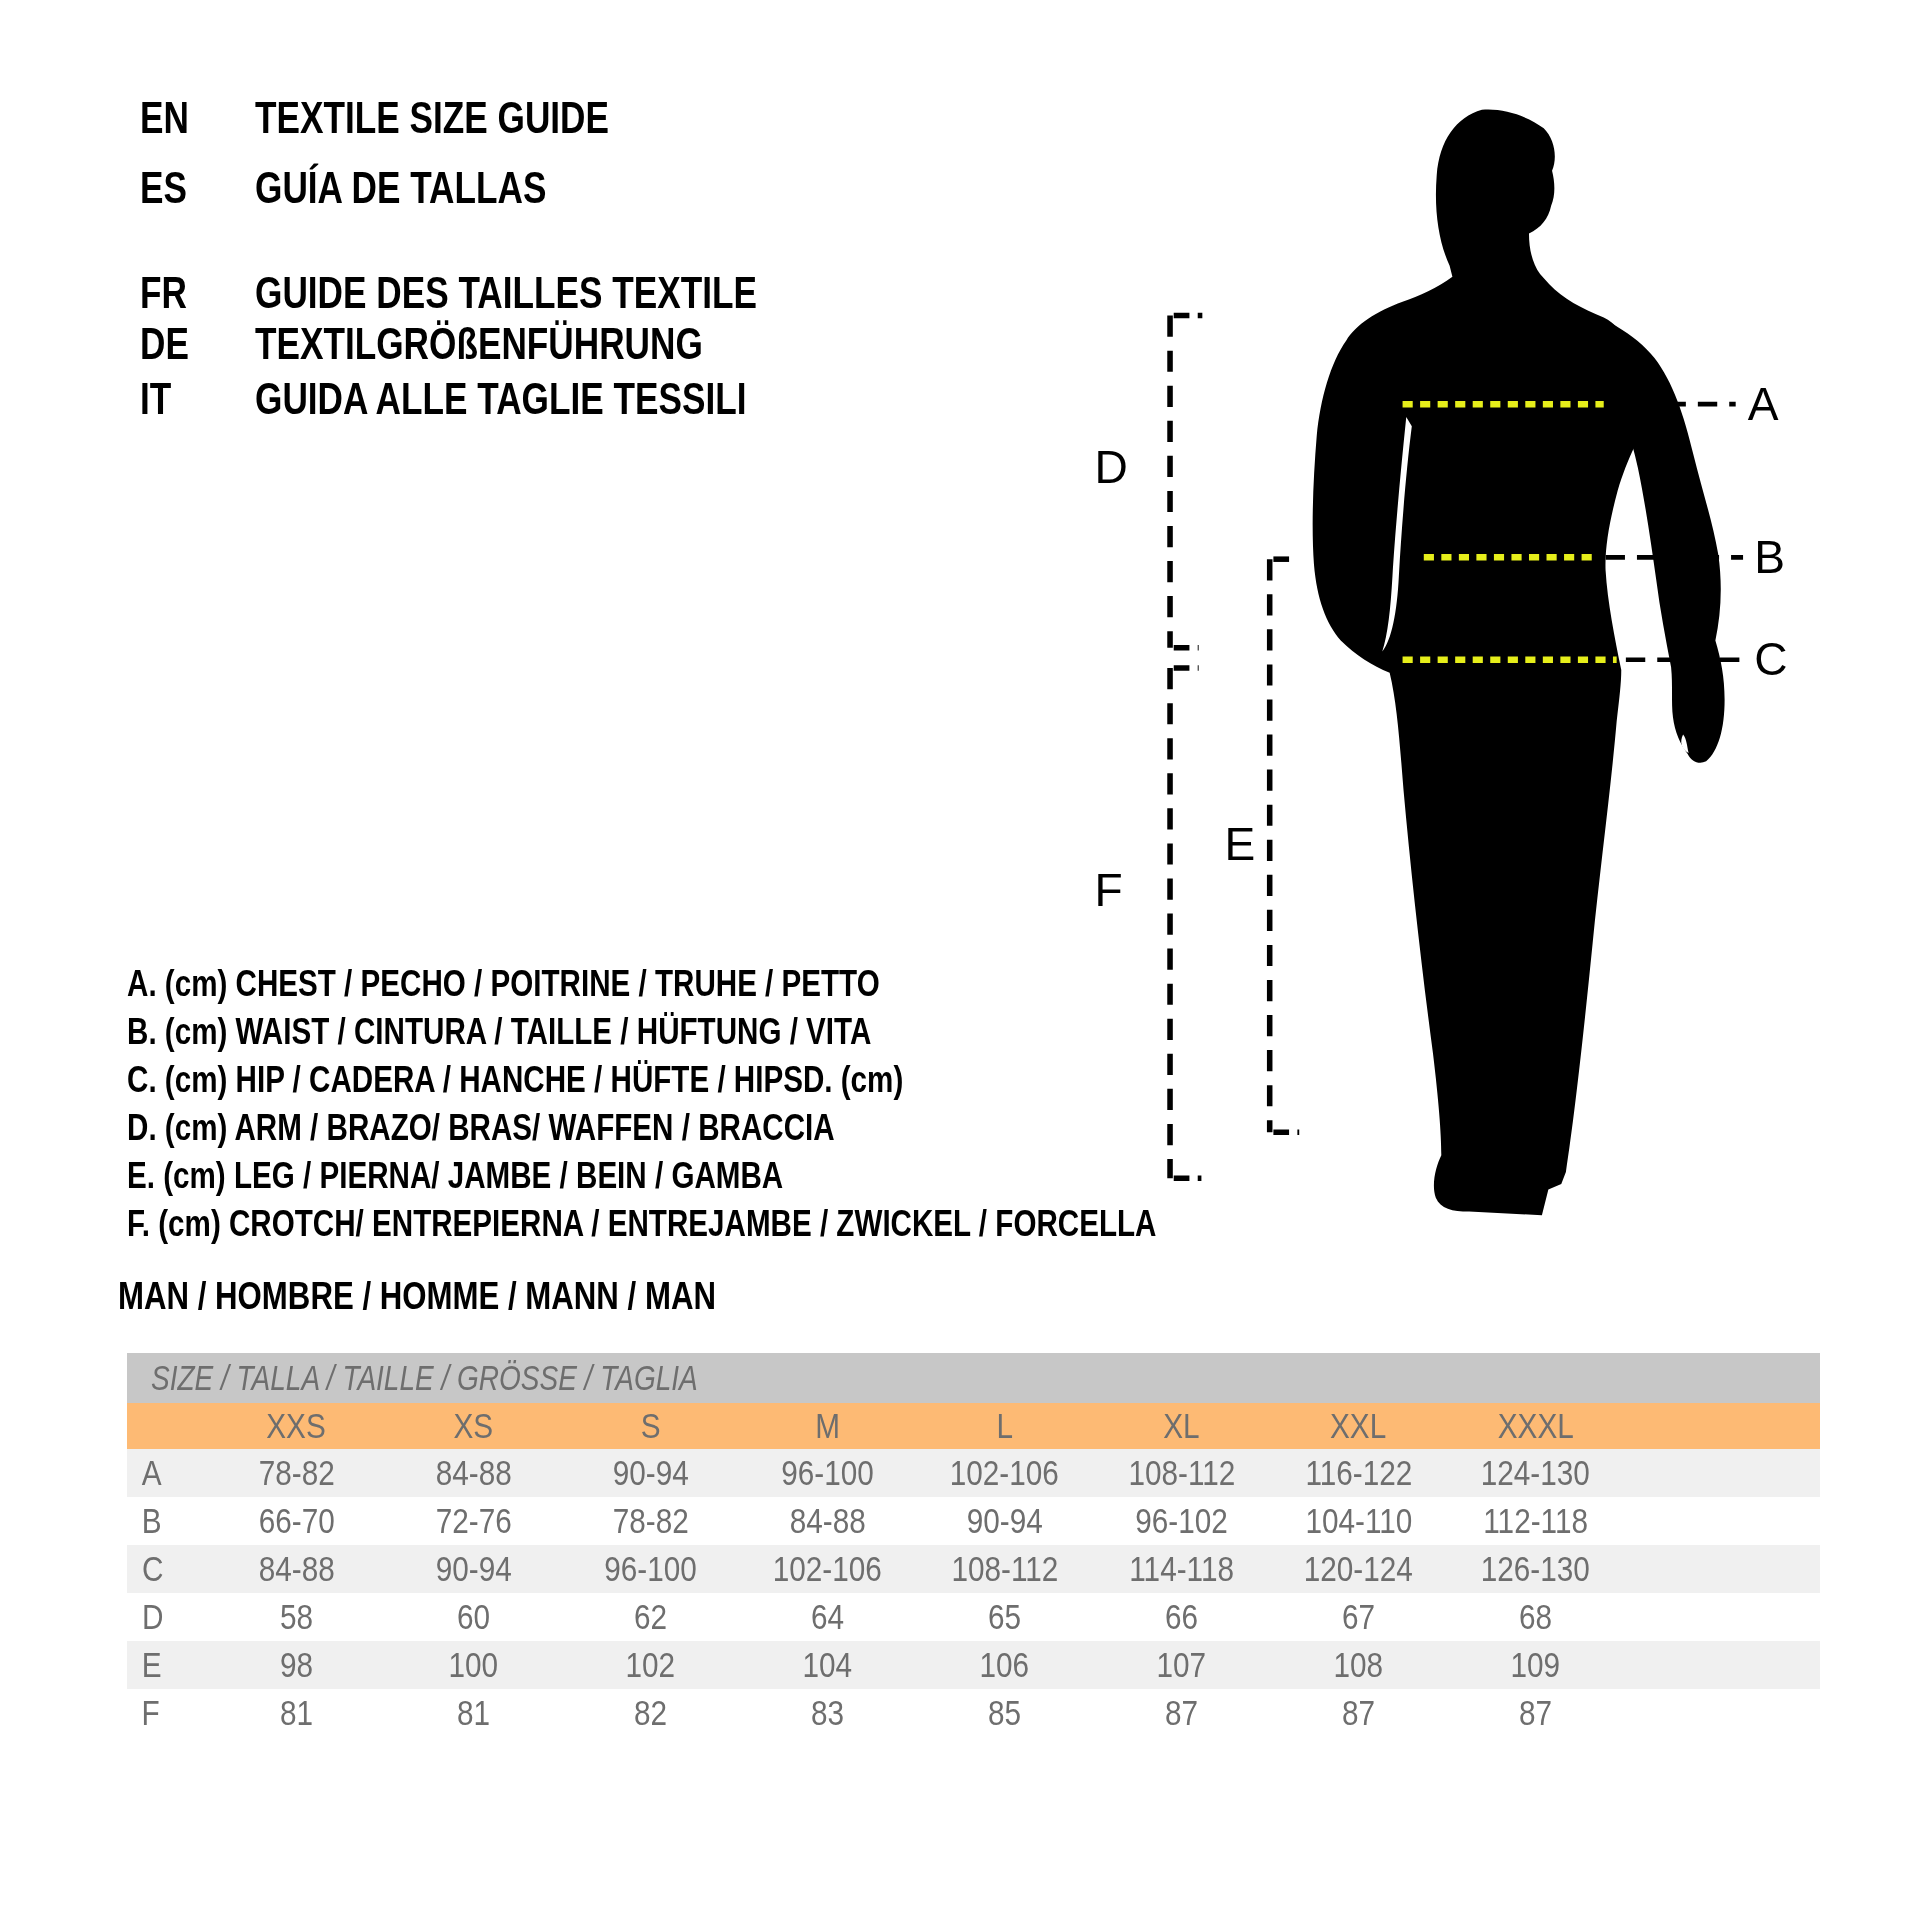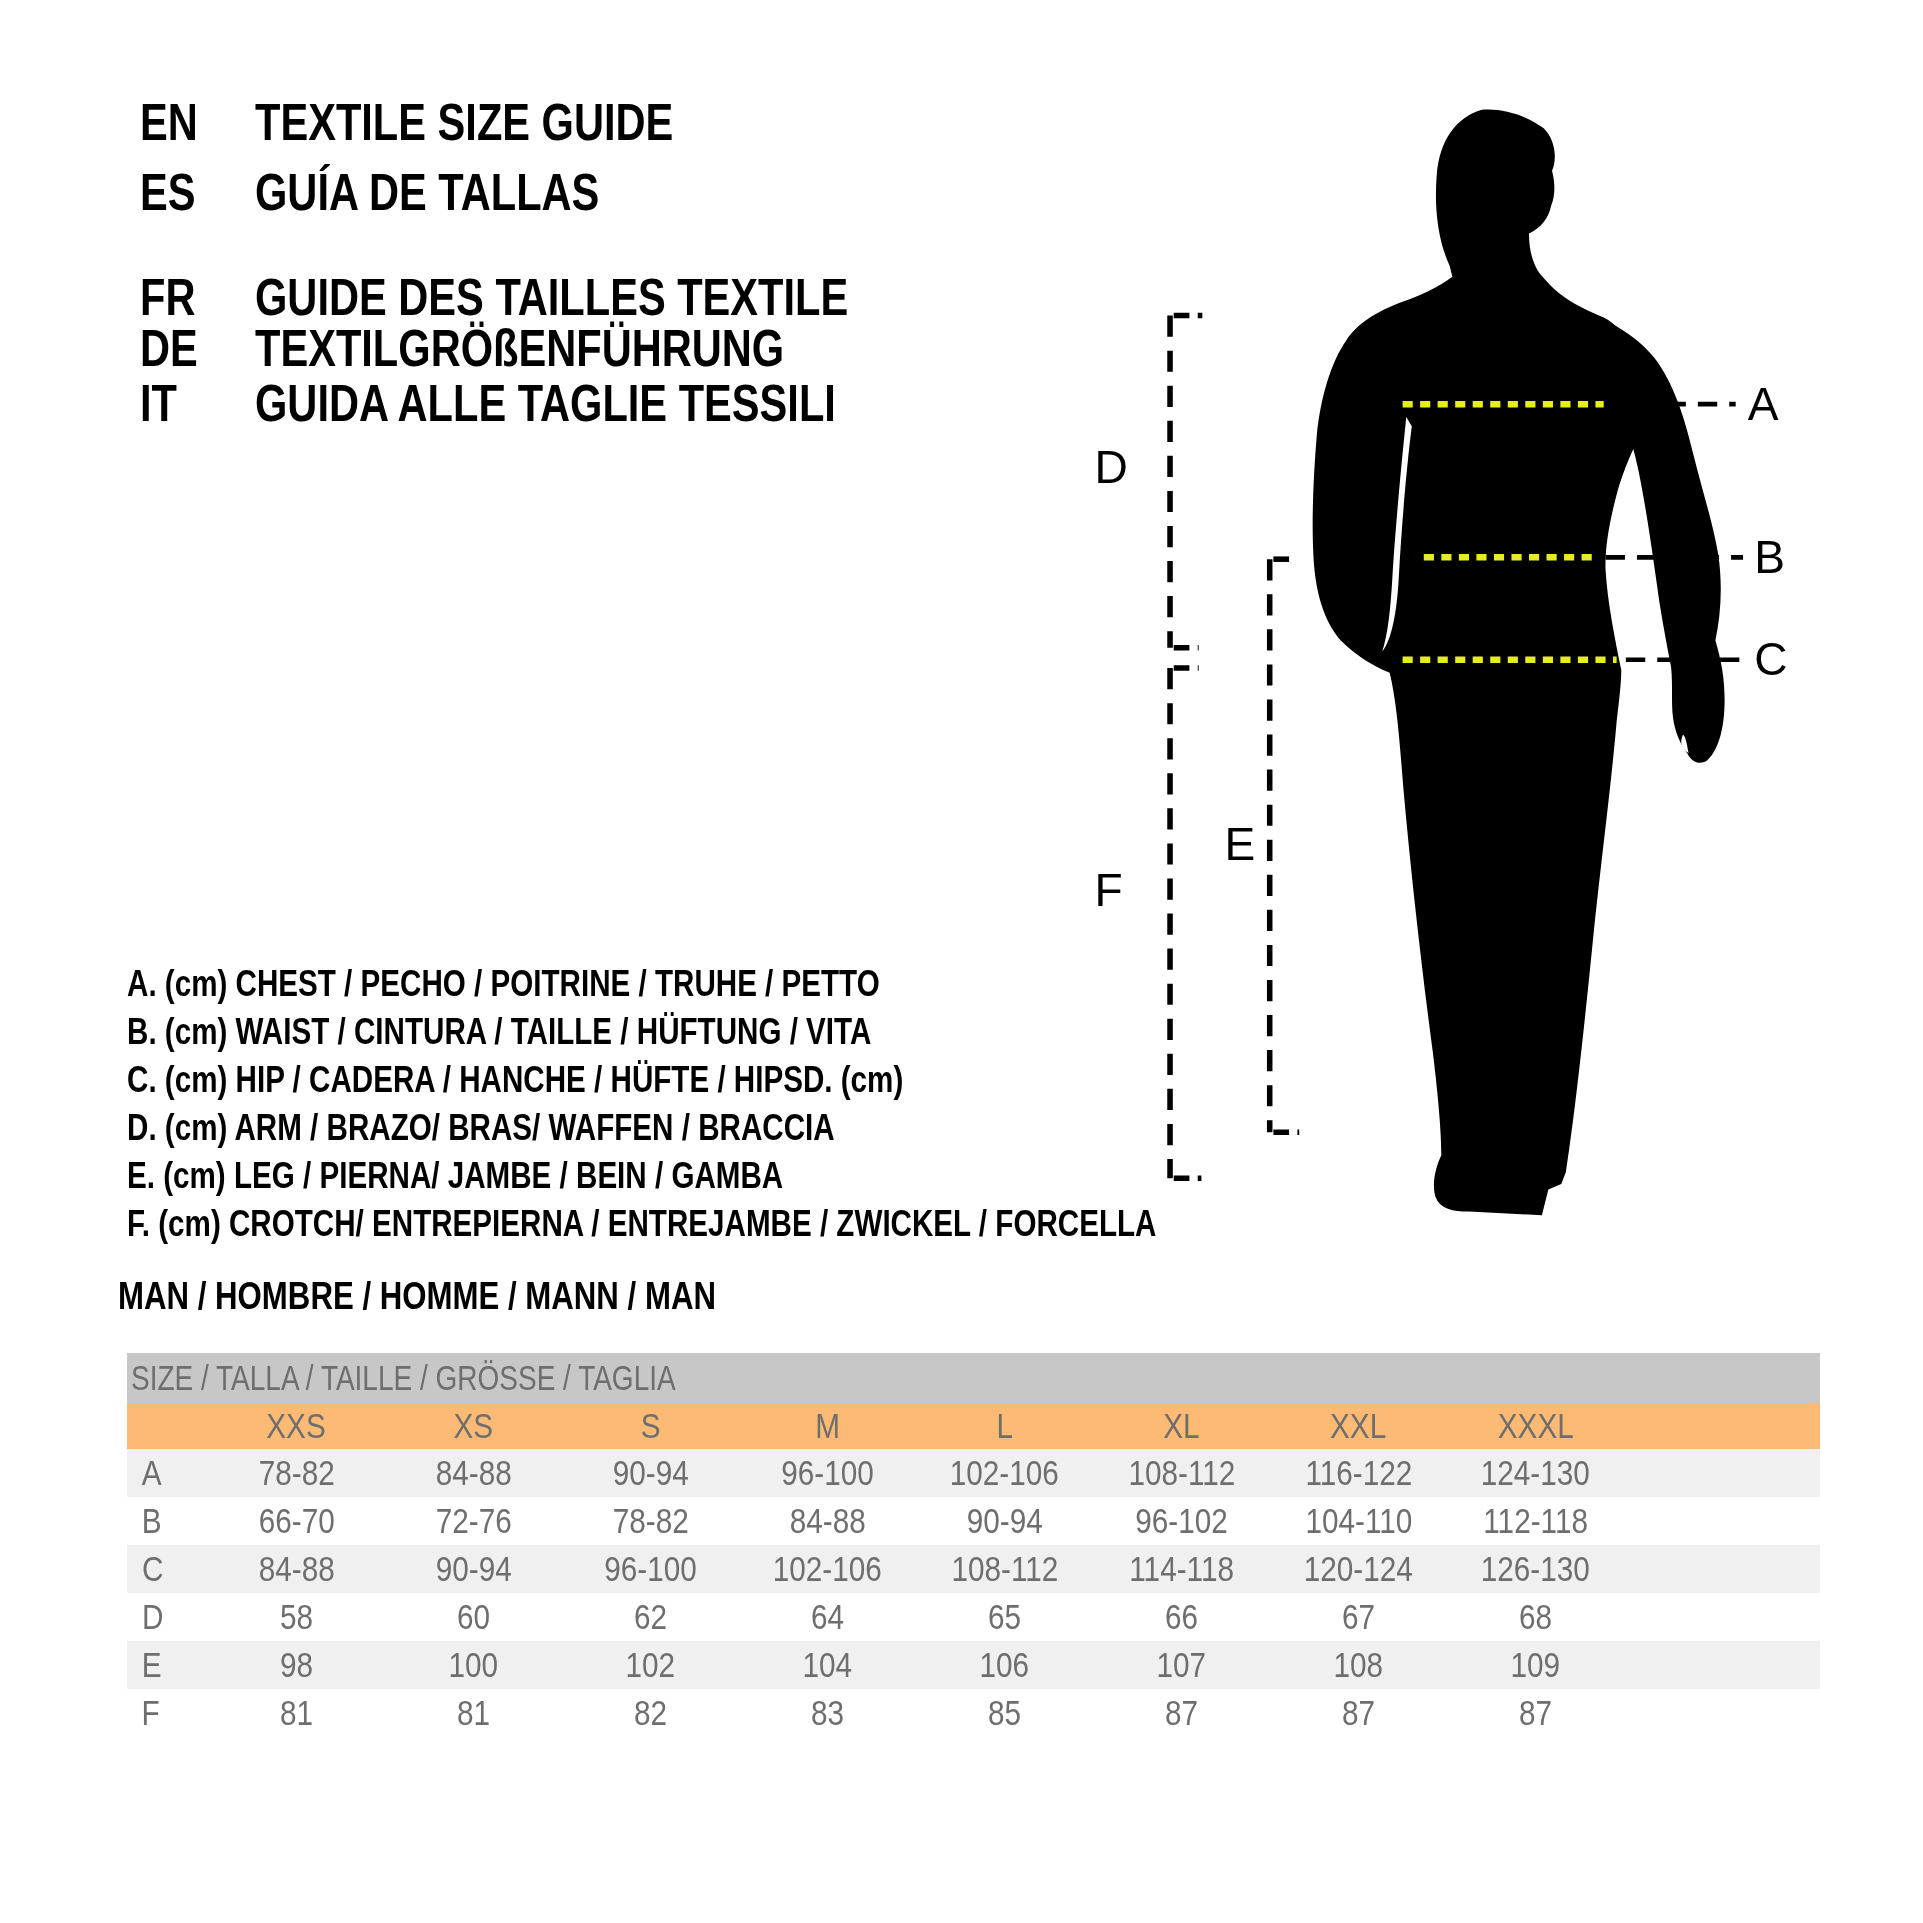--- a/index.html
+++ b/index.html
@@ -5,21 +5,21 @@
   html,body{margin:0;padding:0;background:#ffffff;}
   .canvas{
     position:relative;width:1923px;height:1923px;background:#ffffff;
     font-family:"Liberation Sans",sans-serif;color:#000;overflow:hidden;
   }
   
   .cond{display:inline-block;transform:scaleX(0.8);transform-origin:0 50%;white-space:nowrap;}
   .condc{display:inline-block;transform:scaleX(0.85);transform-origin:50% 50%;white-space:nowrap;}
 
   
-  .lang-row{position:absolute;left:140px;display:flex;font-size:52px;font-weight:bold;line-height:1;}
+  .lang-row{position:absolute;left:140px;display:flex;font-size:44px;font-weight:bold;line-height:1;}
   .lang-code{width:115px;flex:0 0 115px;}
   .lang-row:nth-of-type(1){top:96px;}
   .lang-row:nth-of-type(2){top:166px;}
   .lang-row:nth-of-type(3){top:232px;margin-top:39px;}
   .lang-row:nth-of-type(4){top:322px;}
   .lang-row:nth-of-type(5){top:377px;}
 
   
   .figure{position:absolute;left:0;top:0;width:1923px;height:1923px;}
   .figure text{font-family:"Liberation Sans",sans-serif;font-size:50px;fill:#000;}
@@ -30,21 +30,21 @@
   .legend-line:nth-of-type(2){top:1013px;}
   .legend-line:nth-of-type(3){top:1061px;}
   .legend-line:nth-of-type(4){top:1109px;}
   .legend-line:nth-of-type(5){top:1157px;}
   .legend-line:nth-of-type(6){top:1205px;}
 
   .category-line{position:absolute;left:118px;top:1276px;font-size:39px;font-weight:bold;line-height:1;}
 
   
   .size-table{position:absolute;left:127px;top:1353px;width:1693px;font-size:35px;color:#6e6e6e;}
-  .st-band{height:50px;background:#c7c7c7;display:flex;align-items:center;padding-left:4px;box-sizing:border-box;}
+  .st-band{height:50px;background:#c7c7c7;display:flex;align-items:center;padding-left:24px;box-sizing:border-box;font-style:italic;}
   .st-grid{display:grid;grid-template-columns:81px repeat(8,177px) 1fr;align-items:center;height:48px;}
   .st-head{height:46px;background:#fdba74;}
   .st-grid .cell{text-align:center;}
   .st-grid .rowlab{text-align:left;padding-left:13px;}
   .row-alt{background:#f0f0f0;}
   .row-plain{background:#ffffff;}
 </style>
 </head>
 <body>
 

